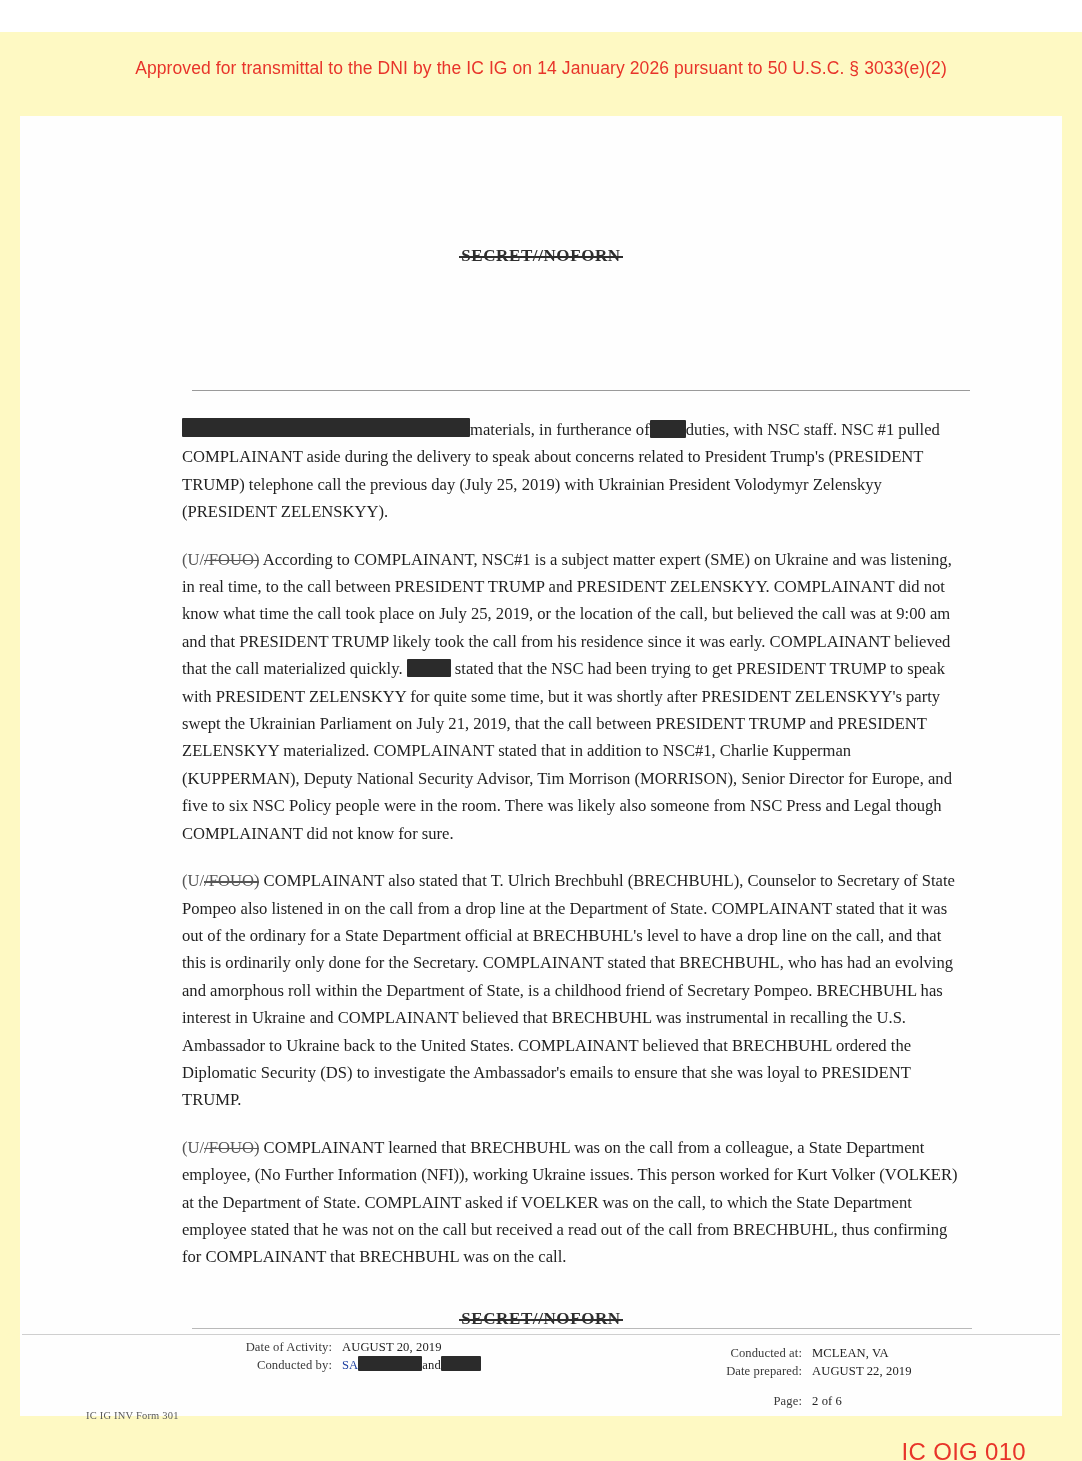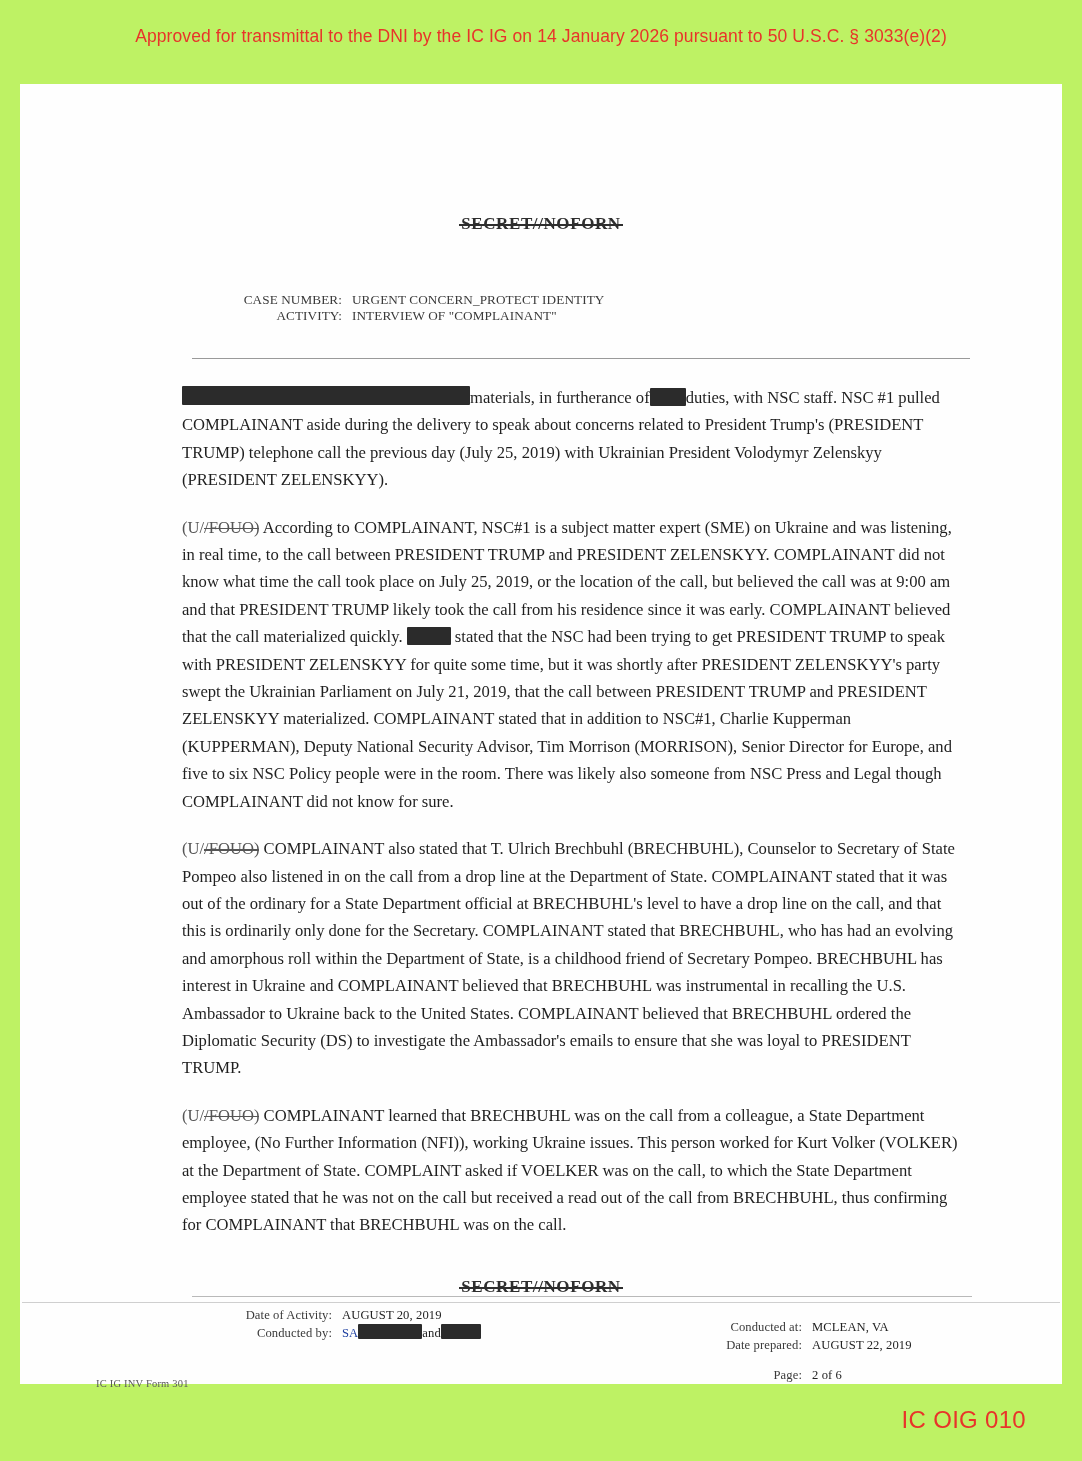--- a/index.html
+++ b/index.html
@@ -12,21 +12,22 @@
     height: 1461px;
     position: relative;
     font-family: "Liberation Serif", serif;
     color: #1a1a1a;
     overflow: hidden;
   }
 
   .page {
     position: absolute;
     inset: 0;
-    background: #bef264;
+    background: #fef9c3;
+    margin-top: 32px;
   }
 
   
   .top-stamp {
     position: absolute;
     top: 26px;
     left: 0;
     width: 100%;
     text-align: center;
     font-family: "Liberation Sans", sans-serif;
@@ -194,21 +195,21 @@
   }
   .f-left {
     position: absolute;
     left: 30px;
     top: 0;
     width: 330px;
   }
   .f-right {
     position: absolute;
     left: 500px;
-    top: 12px;
+    top: 6px;
     width: 290px;
   }
   .f-row {
     display: flex;
     line-height: 18px;
     white-space: nowrap;
   }
   .f-label {
     width: 110px;
     text-align: right;
@@ -220,21 +221,21 @@
   .f-value .sa { color: #1d3fa0; }
   .redact.f1 { width: 64px; height: 15px; vertical-align: -2px; }
   .redact.f2 { width: 40px; height: 15px; vertical-align: -2px; }
   .f-page-row {
     margin-top: 12px;
   }
 
   .form-id {
     position: absolute;
     top: 1294px;
-    left: 76px;
+    left: 66px;
     font-size: 10.5px;
     color: #5a5a5a;
     letter-spacing: 0.2px;
   }
 
   
   .bottom-stamp {
     position: absolute;
     top: 1406px;
     right: 56px;
@@ -254,30 +255,20 @@
   <div class="sheet">
 
     <div class="class-wrap-top">
       <span class="classification">
         <span>SECRET//NOFORN</span>
         <span class="strike"></span>
       </span>
     </div>
 
 
-    <div class="case-block">
-      <div class="case-row">
-        <div class="case-label">CASE NUMBER:</div>
-        <div class="case-value">URGENT CONCERN_PROTECT IDENTITY</div>
-      </div>
-      <div class="case-row">
-        <div class="case-label">ACTIVITY:</div>
-        <div class="case-value">INTERVIEW OF "COMPLAINANT"</div>
-      </div>
-    </div>
 
     <div class="divider"></div>
 
     <div class="body">
 
       <p class="para">
         <span class="redact r-lead"></span><span>materials, in furtherance of</span><span class="redact r-small"></span><span>duties, with NSC staff.  NSC #1 pulled COMPLAINANT aside during the delivery to speak about concerns related to President Trump's (PRESIDENT TRUMP) telephone call the previous day (July 25, 2019) with Ukrainian President Volodymyr Zelenskyy (PRESIDENT ZELENSKYY).</span>
       </p>
 
       <p class="para p2">

